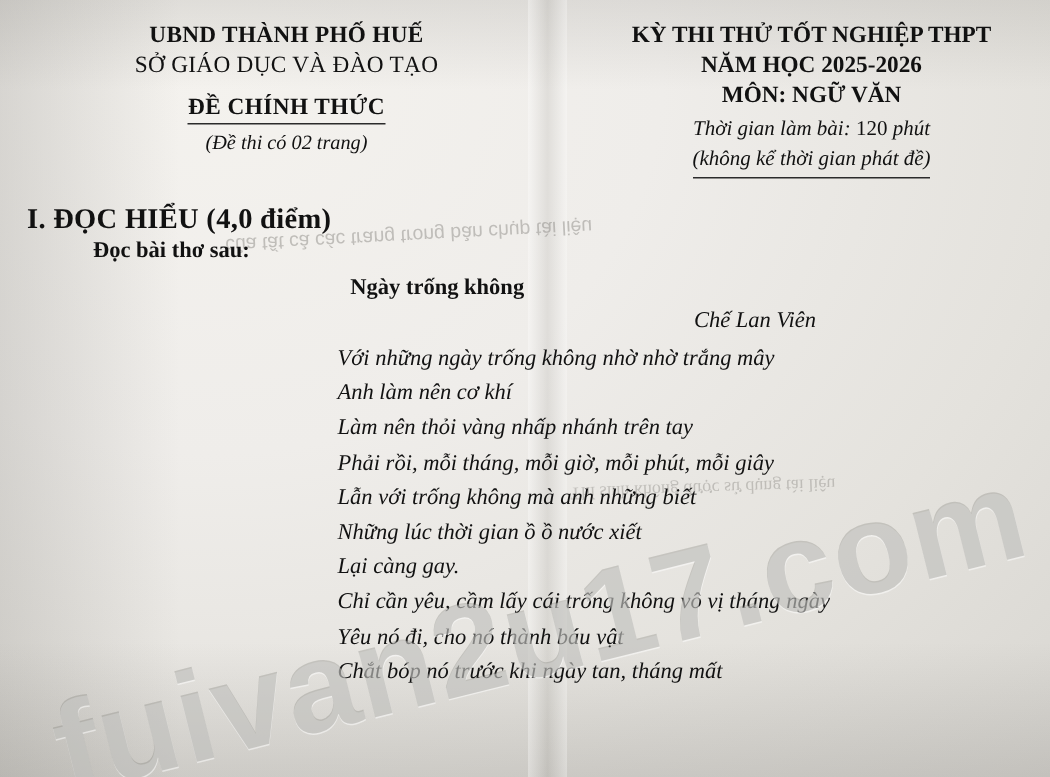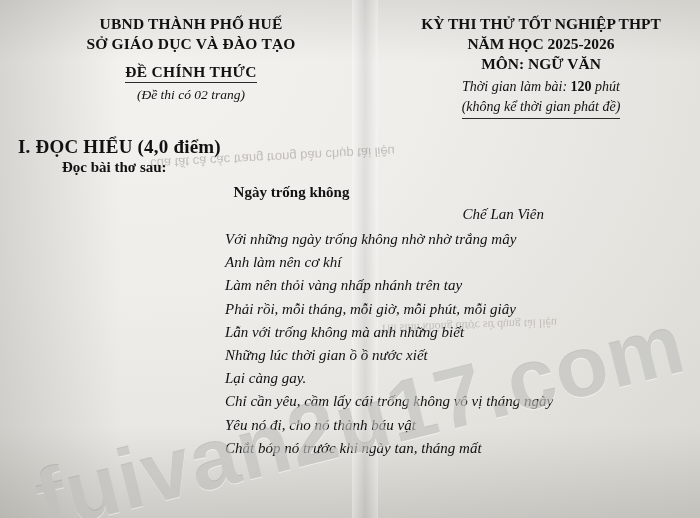--- a/index.html
+++ b/index.html
@@ -106,21 +106,21 @@
     text-align: center;
   }
   .hl1 {
     font-size: 15.5px;
     font-weight: 700;
     letter-spacing: 0.2px;
     line-height: 1.28;
   }
   .hl2 {
     font-size: 15.5px;
-    font-weight: 700;
+    font-weight: 400;
     letter-spacing: 0.2px;
     line-height: 1.28;
   }
   .hl3 {
     font-size: 15.5px;
     font-weight: 700;
     margin-top: 9px;
     letter-spacing: 0.3px;
     display: inline-block;
     border-bottom: 1.5px solid #2b2b2b;
@@ -133,21 +133,21 @@
   }
   .hr1 { font-size: 15.5px; font-weight: 700; line-height: 1.3; }
   .hr2 { font-size: 15.5px; font-weight: 700; line-height: 1.3; }
   .hr3 { font-size: 15.5px; font-weight: 700; line-height: 1.3; }
   .hr4 {
     font-size: 14px;
     font-style: italic;
     margin-top: 4px;
     line-height: 1.35;
   }
-  .hr4 b { font-style: normal; font-weight: 700; }
+  .hr4 b { font-style: normal; font-weight: 400; }
   .hr5 {
     font-size: 14px;
     font-style: italic;
     line-height: 1.35;
     display: inline-block;
     border-bottom: 1.3px solid #2b2b2b;
     padding-bottom: 1px;
   }
 
   

